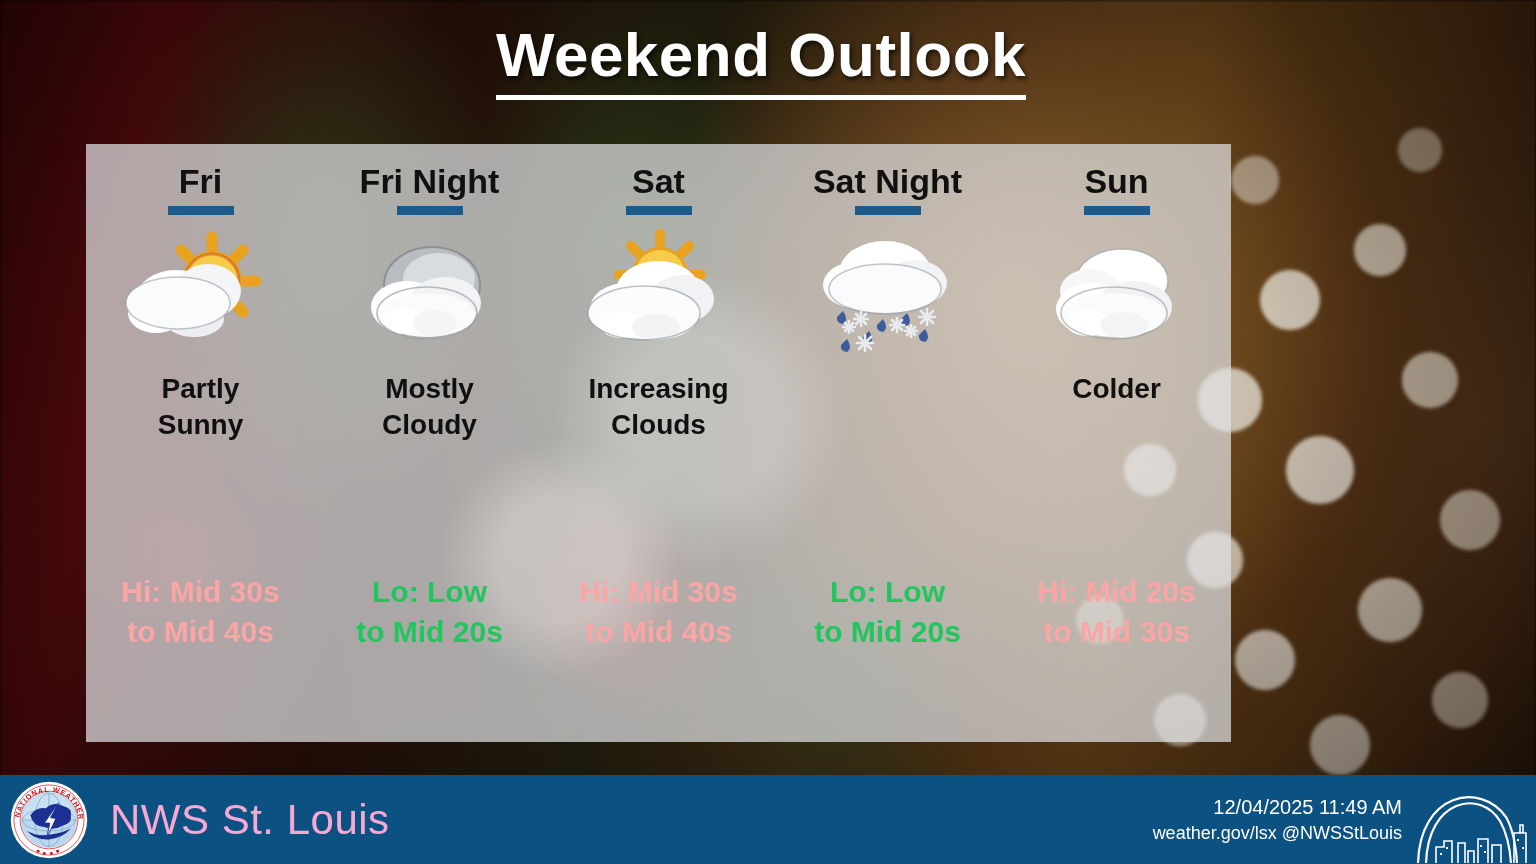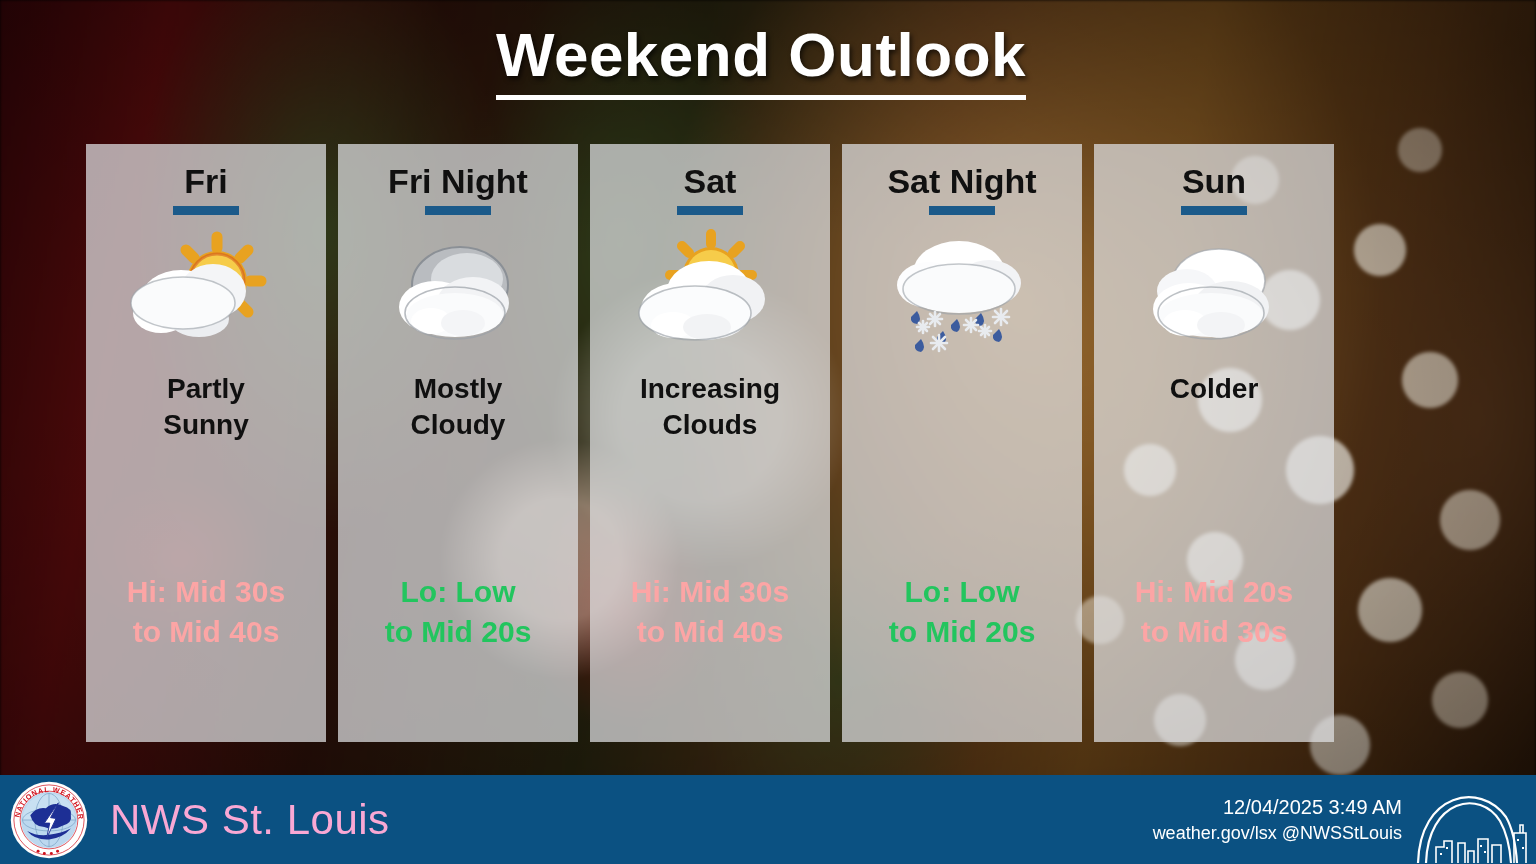--- a/index.html
+++ b/index.html
@@ -74,21 +74,21 @@
     line-height: 1.0;
     text-shadow: 2px 3px 5px rgba(0,0,0,.65);
     padding-bottom: 9px;
     border-bottom: 5px solid #ffffff;
   }
 
   
   #panels {
     position: absolute;
     top: 144px; left: 86px;
-    width: 1248px; height: 598px;
+    width: 1145px; height: 598px;
     display: flex;
     justify-content: space-between;
     border-radius: 26px;
   }
   .panel {
     position: relative;
     width: 240px; height: 598px;
     background: rgba(225,226,228,.72);
     display: flex;
     flex-direction: column;
@@ -406,21 +406,21 @@
         <path id="sealArc" d="M 12 52 A 38 38 0 0 1 88 52" fill="none"></path>
         <text font-family="'Liberation Sans',sans-serif" font-size="9.2" font-weight="bold" fill="#d0101b" letter-spacing="1.1">
           <textPath href="#sealArc" startOffset="4%">NATIONAL WEATHER SERVICE</textPath>
         </text>
       </svg>
       <div id="office-name">NWS St. Louis</div>
     </div>
 
     <div id="footer-right">
       <div id="footer-text">
-        <div id="stamp">12/04/2025 3:49 AM</div>
+        <div id="stamp">12/04/2025 11:49 AM</div>
         <div id="handles">weather.gov/lsx  @NWSStLouis</div>
       </div>
       <svg id="arch" viewBox="0 0 120 86">
         <g fill="none" stroke="#ffffff" stroke-width="2.2">
           <path d="M8 86 C10 16 70 4 96 40 C104 54 106 70 107 86"></path>
           <path d="M16 86 C18 22 70 12 90 44 C98 58 100 72 101 86"></path>
         </g>
         <g fill="none" stroke="#ffffff" stroke-width="1.6">
           <path d="M26 86 V70 h8 v-6 h8 v22"></path>
           <path d="M48 86 V66 h7 v20"></path>

